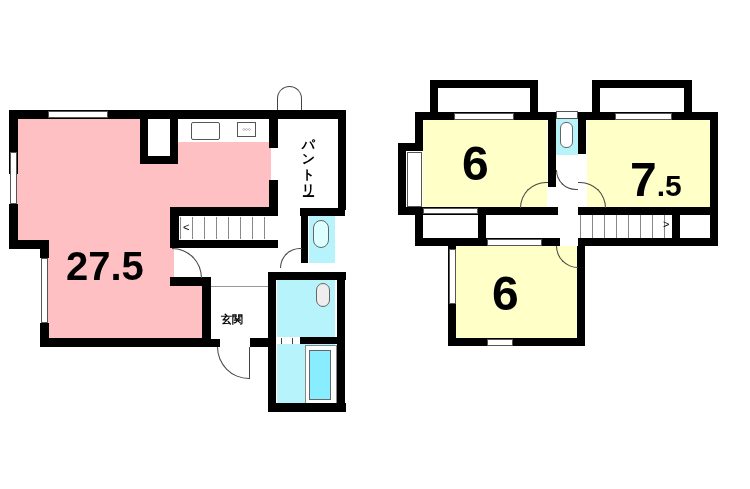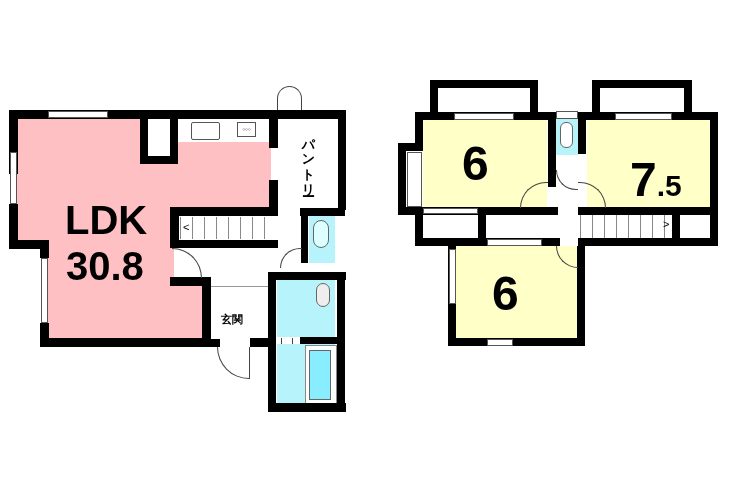--- a/index.html
+++ b/index.html
@@ -48,22 +48,21 @@
   <div class="wall" style="left:269px;top:180px;width:9px;height:36px;"></div>
   <div class="wall" style="left:140px;top:118px;width:8px;height:42px;"></div>
   <div class="wall" style="left:140px;top:156px;width:38px;height:8px;"></div>
   <div class="wall" style="left:170px;top:118px;width:8px;height:42px;"></div>
   <div class="wall" style="left:269px;top:118px;width:9px;height:30px;"></div>
 
   <div class="win" style="left:48px;top:111px;width:60px;height:7px;"></div>
   <div class="win" style="left:10px;top:152px;width:7px;height:52px;"></div>
   <div class="win" style="left:41px;top:258px;width:7px;height:65px;"></div>
 
-  <div class="big" style="left:65px;top:200px;font-size:40px;">LDK</div>
-  <div class="big" style="left:66px;top:246px;font-size:40px;">30.8</div>
+  <div class="big" style="left:66px;top:246px;font-size:40px;">27.5</div>
 
   <div class="stairs" style="left:180px;top:217px;width:89px;height:22px;"></div>
   <div class="small" style="left:183px;top:221px;font-weight:normal;">&lt;</div>
 
   <div class="wall" style="left:278px;top:110px;width:65px;height:9px;"></div>
   <div class="wall" style="left:338px;top:110px;width:8px;height:100px;"></div>
   <div class="white" style="left:279px;top:100px;width:25px;height:10px;"></div>
   <div class="door" style="left:277px;top:86px;width:25px;height:24px;border-radius:25px 25px 0 0;border-bottom:none;"></div>
   <div class="small" style="left:299px;top:130px;writing-mode:vertical-rl;font-size:13px;">パントリー</div>
 

